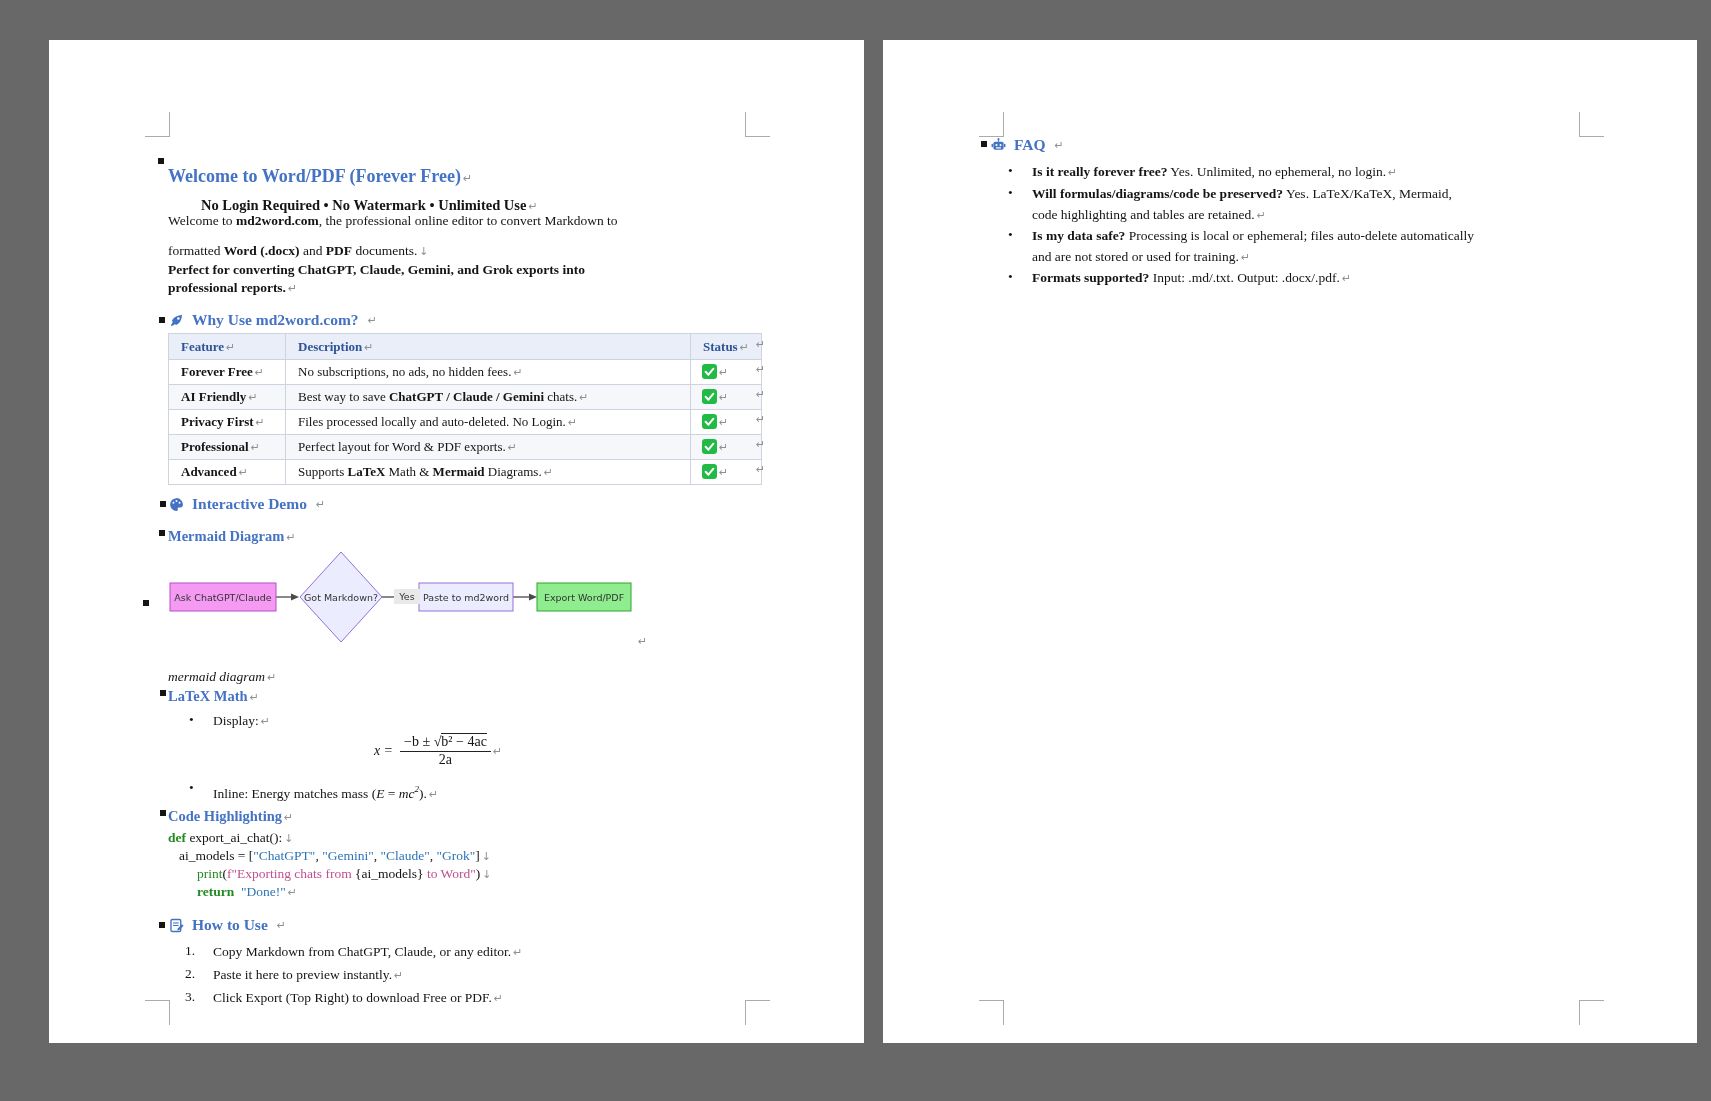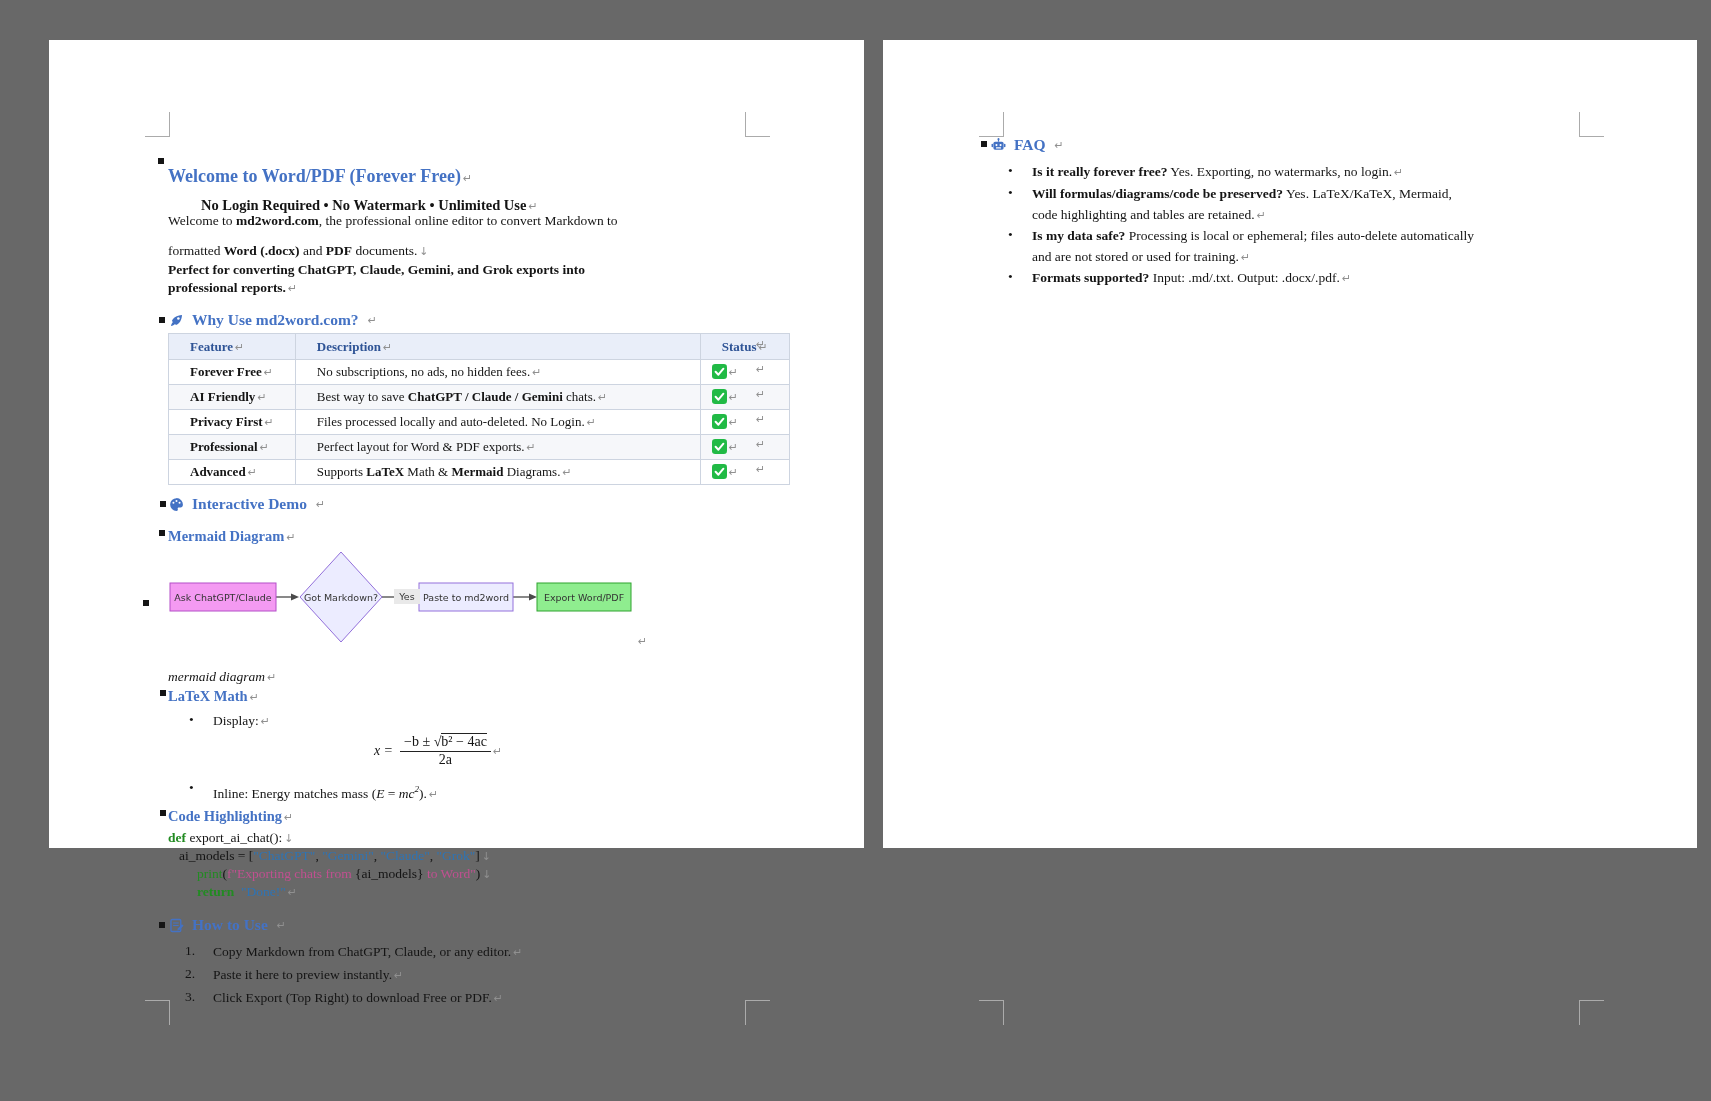--- a/index.html
+++ b/index.html
@@ -1,21 +1,21 @@
 <!DOCTYPE html>
 <html style="--bg: #686868; --page: #ffffff; --accent: #4472C4; --table_header_bg: #E9EEF9; --table_header_text: #2F5496; --table_border: #CDD4E0; --table_alt_row: #F6F7FA; --check: #21BA45; --mark: #909090; --kw: #228B22; --str: #2E74B5; --pk: #C05090; --edge: #4a4a4a; --mermaid_pink: #F49AF2; --mermaid_pink_border: #B44FC8; --mermaid_lavender: #ECECFF; --mermaid_lavender_border: #9370DB; --mermaid_green: #8FED8F; --mermaid_green_border: #2FA32F; --crop: #ABABAB; --text: #141414;"><head>
 <meta charset="utf-8">
 <style>
   :root{
     --bg:#686868; --page:#ffffff; --accent:#4472C4; --mark:#909090; --text:#141414;
   }
   html,body{margin:0;padding:0}
   body{width:1711px;height:1101px;position:relative;overflow:hidden;background:var(--bg);
        font-family:"Liberation Serif","DejaVu Serif",serif;color:var(--text)}
-  .page{position:absolute;top:40px;height:808px;background:var(--page)}
+  .page{position:absolute;top:40px;height:1003px;background:var(--page)}
   #page1{left:49px;width:815px}
   #page2{left:883px;width:814px}
   .abs{position:absolute}
   .crop{position:absolute;width:24px;height:24px;border:0 solid var(--crop,#ABABAB)}
   .crop.tl{border-right-width:1.5px;border-bottom-width:1.5px}
   .crop.tr{border-left-width:1.5px;border-bottom-width:1.5px}
   .crop.bl{border-right-width:1.5px;border-top-width:1.5px}
   .crop.br{border-left-width:1.5px;border-top-width:1.5px}
   .sq{position:absolute;width:6px;height:6px;background:#151515}
   .h1{position:absolute;font-size:18px;font-weight:bold;color:var(--accent);white-space:nowrap}
@@ -27,21 +27,21 @@
   .i{font-style:italic}
   .isup{font-style:italic;vertical-align:super;font-size:9px}
   .kw{color:var(--kw)}
   .str{color:var(--str)}
   .pk{color:var(--pk)}
   .mark{color:var(--mark);font-family:"DejaVu Sans",sans-serif;font-size:11px;font-weight:normal;font-style:normal;margin-left:2px}
   .rowmark{position:absolute;color:var(--mark);font-family:"DejaVu Sans",sans-serif;font-size:11px}
   .blt{position:absolute;font-size:13.5px}
   
   .tblwrap table{border-collapse:collapse;table-layout:fixed;font-size:13px}
-  .tblwrap th,.tblwrap td{border:1px solid var(--table_border,#CDD4E0);padding:1px 21px;overflow:hidden;white-space:nowrap}
+  .tblwrap th,.tblwrap td{border:1px solid var(--table_border,#CDD4E0);padding:1px 12px;overflow:hidden;white-space:nowrap}
   .tblwrap th{background:var(--table_header_bg,#E9EEF9);color:var(--table_header_text,#2F5496);
               text-align:left;font-weight:bold;height:23px}
   .tblwrap td{height:22px}
   .tblwrap tr:nth-child(odd) td{background:var(--table_alt_row,#F6F7FA)}
   .tblwrap td.stat{padding-left:11px}
   .check{vertical-align:-3px}
   
   .eq{position:absolute;display:flex;align-items:center;justify-content:center;font-size:14px}
   .eq .lhs{font-style:italic;margin-right:7px}
   .frac{display:inline-block;text-align:center;}
@@ -254,21 +254,21 @@
       <rect x="16.4" y="8" width="1.8" height="4" rx="0.9" fill="var(--accent)"></rect>
       <circle cx="7.6" cy="9.5" r="1.25" fill="#fff"></circle>
         <circle cx="12.4" cy="9.5" r="1.25" fill="#fff"></circle>
       <rect x="7" y="12.2" width="6" height="1.3" rx="0.6" fill="#fff"></rect>
     </svg>
     <span>FAQ</span>
       <span class="mark">↵</span>
   </div>
 
   <span class="blt" style="left:125px;top:123px">•</span>
-  <div class="line" style="left:149px;top:123px"><span class="b">Is it really forever free?</span><span> Yes. Exporting, no watermarks, no login.</span><span class="mark">↵</span></div>
+  <div class="line" style="left:149px;top:123px"><span class="b">Is it really forever free?</span><span> Yes. Unlimited, no ephemeral, no login.</span><span class="mark">↵</span></div>
 
   <span class="blt" style="left:125px;top:145px">•</span>
   <div class="line" style="left:149px;top:145px"><span class="b">Will formulas/diagrams/code be preserved?</span><span> Yes. LaTeX/KaTeX, Mermaid,</span></div>
   <div class="line" style="left:149px;top:166px"><span>code highlighting and tables are retained.</span><span class="mark">↵</span></div>
 
   <span class="blt" style="left:125px;top:187px">•</span>
   <div class="line" style="left:149px;top:187px"><span class="b">Is my data safe?</span><span> Processing is local or ephemeral; files auto-delete automatically</span></div>
   <div class="line" style="left:149px;top:208px"><span>and are not stored or used for training.</span><span class="mark">↵</span></div>
 
   <span class="blt" style="left:125px;top:229px">•</span>

